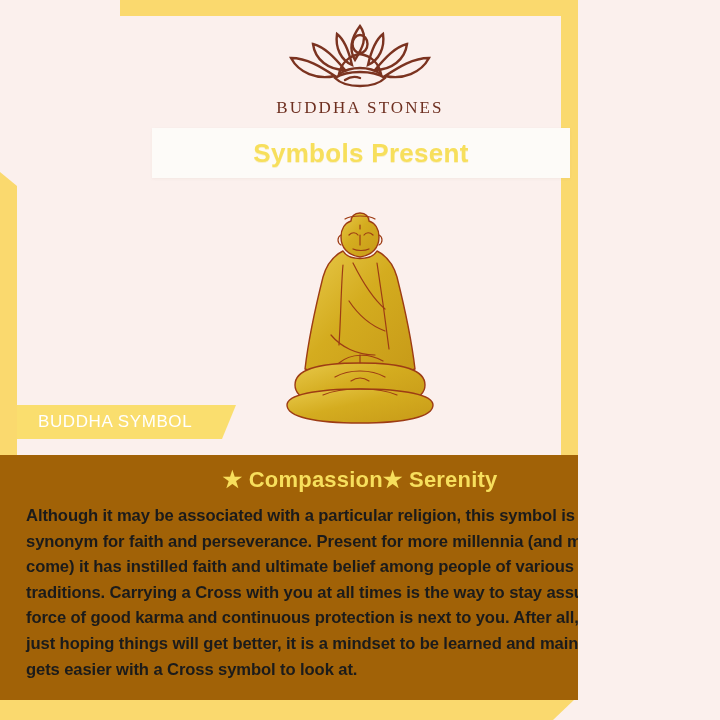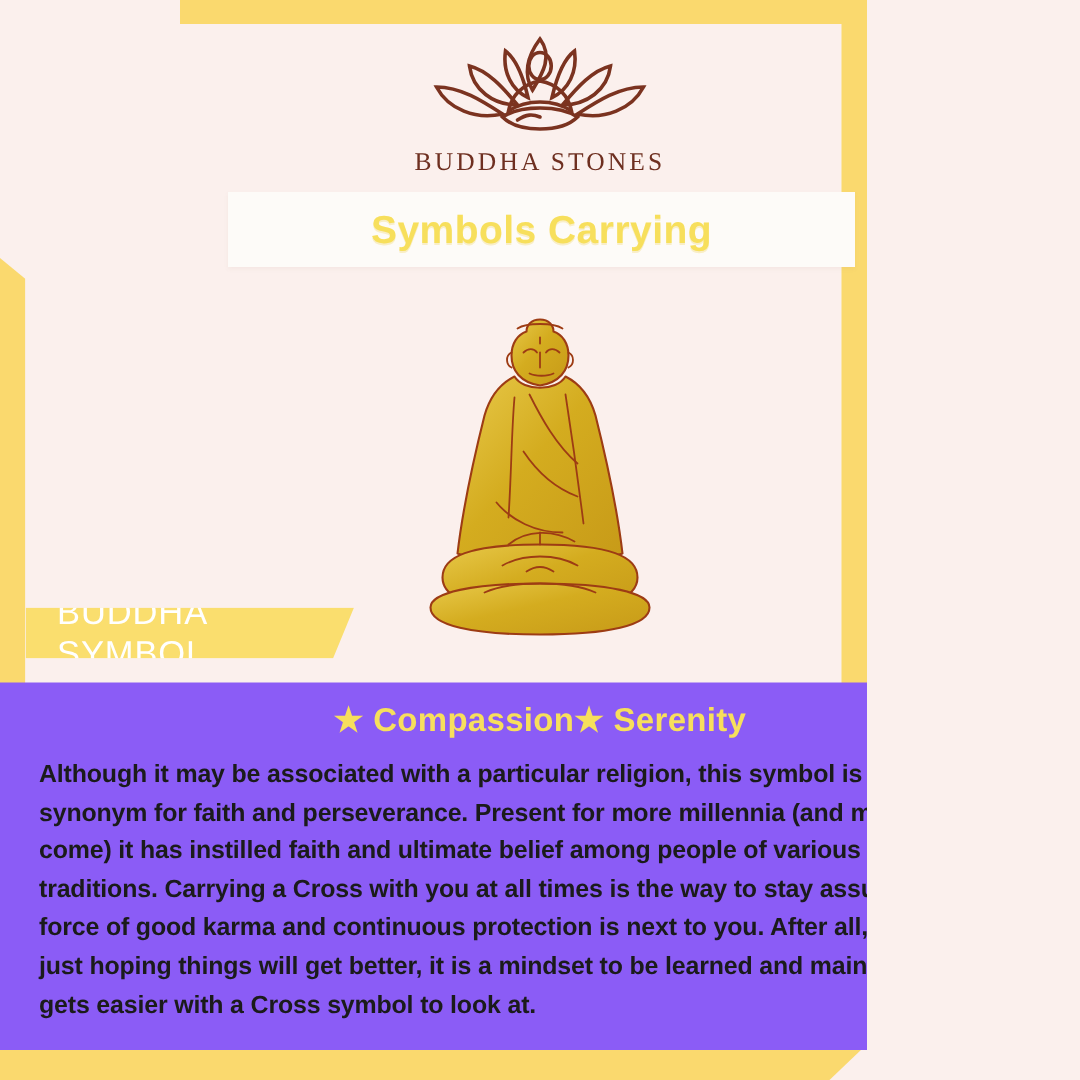--- a/index.html
+++ b/index.html
@@ -119,33 +119,33 @@
     top: 405px;
     width: 219px;
     height: 34px;
     background: #fade6e;
     clip-path: polygon(0 0, 100% 0, calc(100% - 14px) 100%, 0 100%);
     display: flex;
     align-items: center;
   }
   .badge-text {
     color: #ffffff;
-    font-size: 23px;
+    font-size: 17px;
     letter-spacing: 0.6px;
     padding-left: 21px;
   }
 
   
   .panel {
     position: absolute;
     left: 0;
     top: 455px;
     width: 720px;
     height: 245px;
-    background: #8b5cf6;
+    background: #a16207;
   }
   .headline {
     text-align: center;
     margin-top: 12px;
     font-size: 22px;
     font-weight: bold;
     color: #f7df5c;
     letter-spacing: 0.2px;
   }
   .body-copy {
@@ -181,21 +181,21 @@
         <ellipse cx="85" cy="26" rx="7.5" ry="9"></ellipse>
         <path d="M85 36 C73 38 66 46 64 56 C70 52 78 50 85 50 C92 50 100 52 106 56 C104 46 97 38 85 36 Z"></path>
         <path d="M60 60 C66 56 75 54 85 54 C95 54 104 56 110 60 C104 66 95 68 85 68 C75 68 66 66 60 60 Z"></path>
         <path d="M70 62 C76 58 80 58 85 60"></path>
       </g>
     </svg>
     <div class="logo-text">BUDDHA STONES</div>
   </div>
 
   <div class="title-bar">
-    <span class="title-text">Symbols Carrying</span>
+    <span class="title-text">Symbols Present</span>
   </div>
 
   <div class="buddha-wrap">
     <svg width="190" height="250" viewBox="0 0 190 250">
       <defs>
         <linearGradient id="gold" x1="0" y1="0" x2="1" y2="1">
           <stop offset="0%" stop-color="#e8c94a"></stop>
           <stop offset="45%" stop-color="#d4ac1f"></stop>
           <stop offset="100%" stop-color="#c79a18"></stop>
         </linearGradient>

